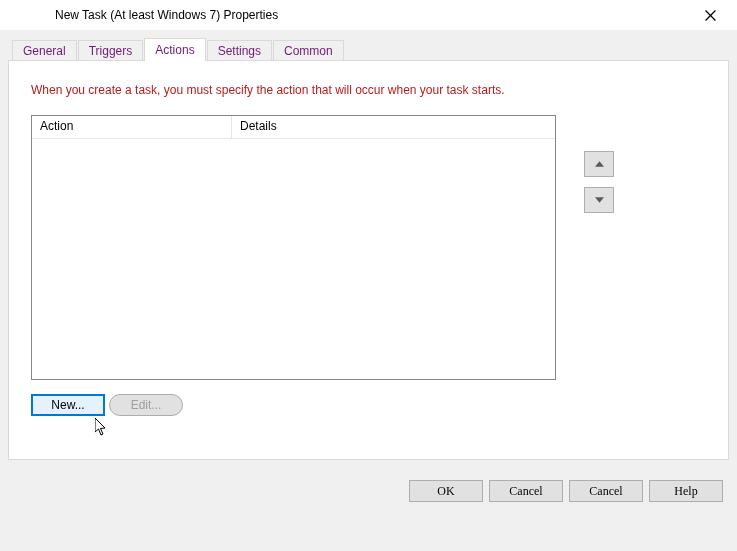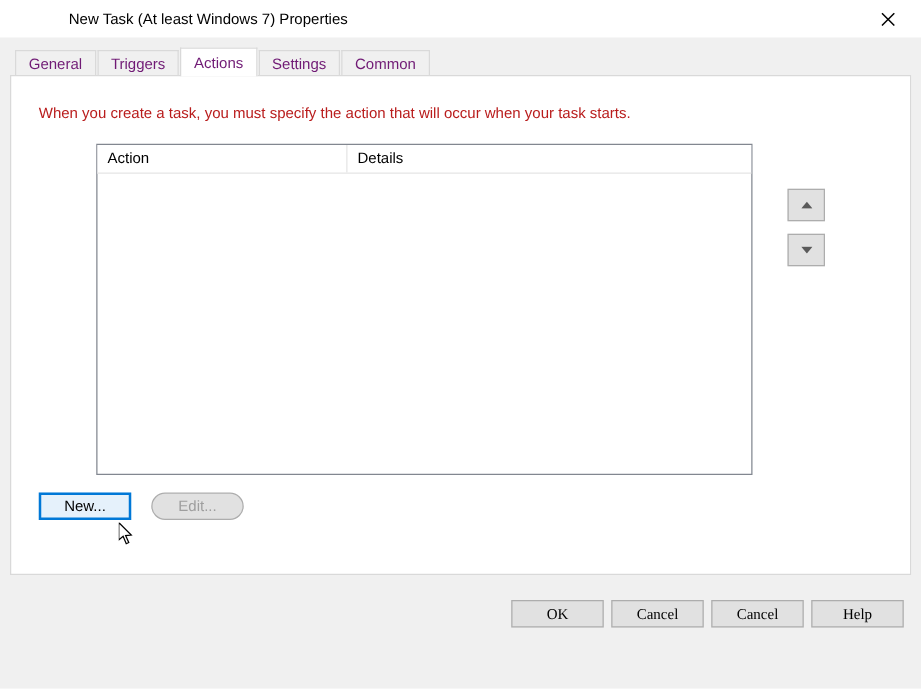--- a/index.html
+++ b/index.html
@@ -86,21 +86,20 @@
     position: relative;
     padding: 22px 22px 16px 22px;
   }
   .instruction {
     font-size: 12px;
     color: #b91c1c;
     margin-bottom: 18px;
   }
   .list-area {
     display: flex;
-    justify-content: center;
   }
   .listview {
     width: 525px;
     height: 265px;
     border: 1px solid #828790;
     background: #ffffff;
     box-sizing: border-box;
   }
   .lv-header {
     height: 22px;
@@ -131,21 +130,21 @@
     border: 1px solid #adadad;
     display: flex;
     align-items: center;
     justify-content: center;
     cursor: pointer;
   }
   .arrow-btn svg { width: 9px; height: 6px; fill: #5a5a5a; }
   .action-buttons {
     margin-top: 14px;
     display: flex;
-    gap: 16px;
+    gap: 4px;
   }
   .btn {
     width: 74px;
     height: 22px;
     background: #e1e1e1;
     border: 1px solid #adadad;
     font-size: 12px;
     font-family: inherit;
     color: #000;
     cursor: pointer;

